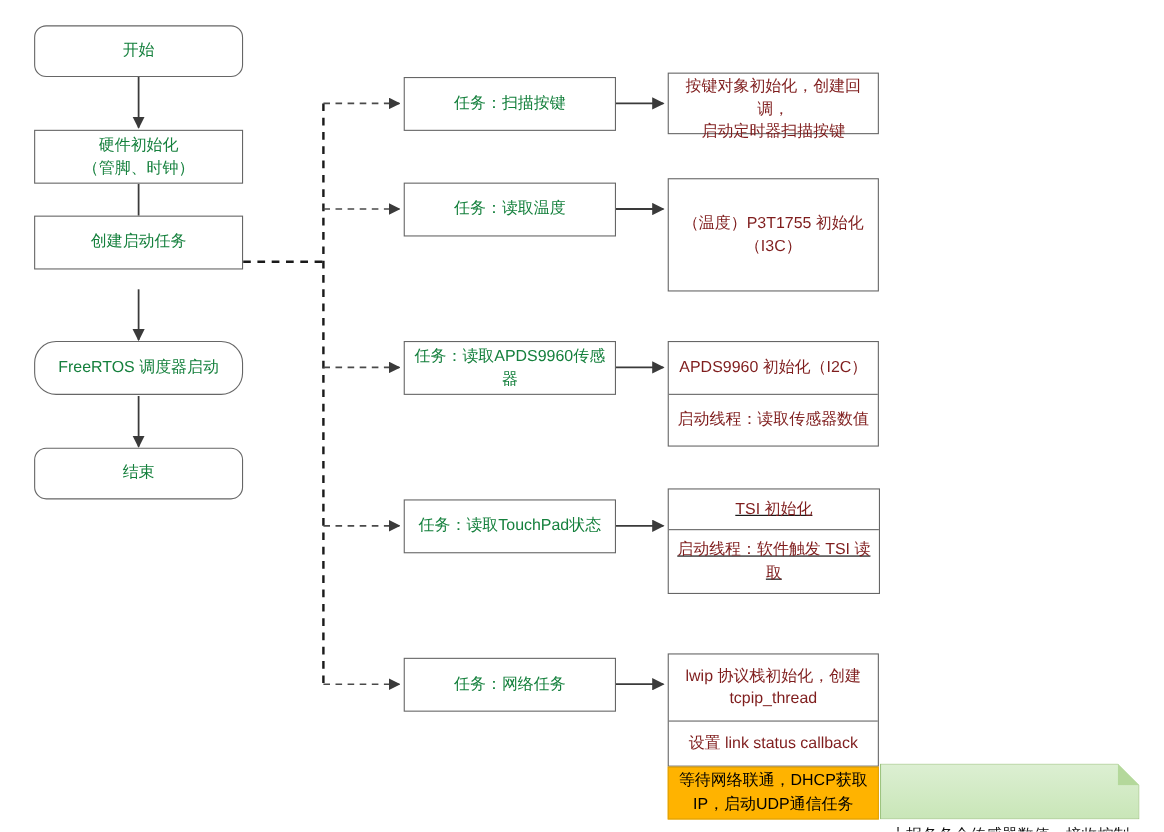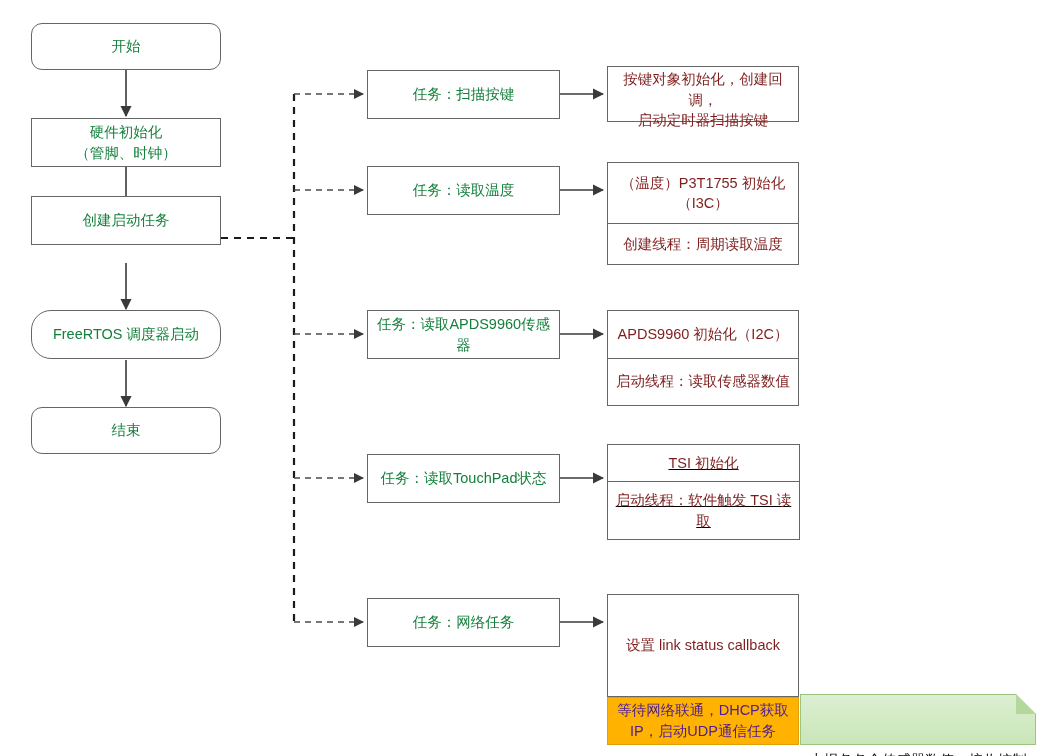--- a/index.html
+++ b/index.html
@@ -67,21 +67,21 @@
     box-sizing: border-box;
   }
   .stack .cell + .cell {
     border-top: 1.6px solid #666666;
   }
   .note-orange {
     position: absolute;
     box-sizing: border-box;
     background: #ffb300;
     border: 1px solid #e0a106;
-    color: #4c1d95;
+    color: #000000;
     display: flex;
     align-items: center;
     justify-content: center;
     text-align: center;
     font-size: 14.5px;
     line-height: 1.42;
     padding: 2px 6px;
     white-space: pre-line;
   }
   .note-green {
@@ -185,34 +185,35 @@
   <div class="node" style="left:367px; top:598px; width:193px; height:49px;">任务：网络任务</div>
 
   <div class="stack" style="left:607px; top:66px; width:192px; height:56px;">
     <div class="cell">按键对象初始化，创建回调，
 启动定时器扫描按键</div>
   </div>
 
   <div class="stack" style="left:607px; top:162px; width:192px; height:103px;">
     <div class="cell">（温度）P3T1755 初始化
 （I3C）</div>
-    <div class="cell">创建线程：周期读取温度</div>
   </div>
 
   <div class="stack" style="left:607px; top:310px; width:192px; height:96px;">
     <div class="cell">APDS9960 初始化（I2C）</div>
     <div class="cell">启动线程：读取传感器数值</div>
   </div>
 
   <div class="stack" style="left:607px; top:444px; width:193px; height:96px;text-decoration:underline;">
     <div class="cell">TSI 初始化</div>
     <div class="cell">启动线程：软件触发 TSI 读取</div>
   </div>
 
   <div class="stack" style="left:607px; top:594px; width:192px; height:103px;">
+    <div class="cell">lwip 协议栈初始化，创建
+tcpip_thread</div>
     <div class="cell">设置 link status callback</div>
   </div>
 
   <div class="note-orange" style="left:607px; top:697px; width:192px; height:48px;">等待网络联通，DHCP获取
 IP，启动UDP通信任务</div>
 
   <div class="note-green" style="left:800px; top:694px; width:236px; height:51px;">
     <div class="body"></div>
     <div class="fold"></div>
     <div class="txt">上报各各个传感器数值，接收控制信

